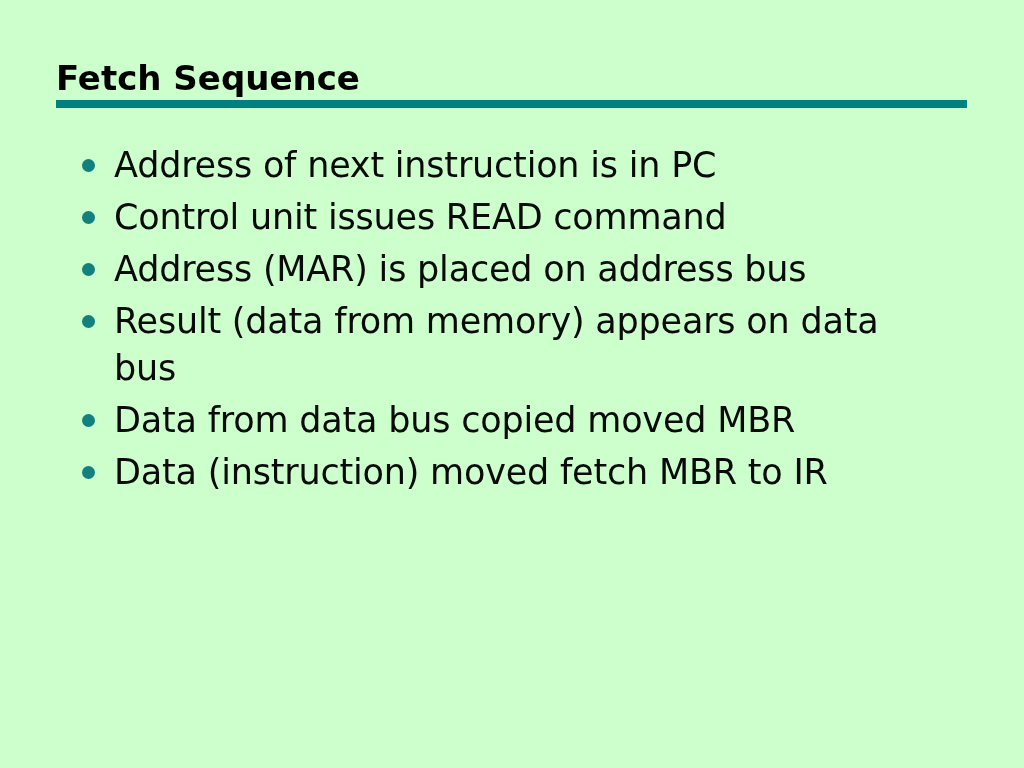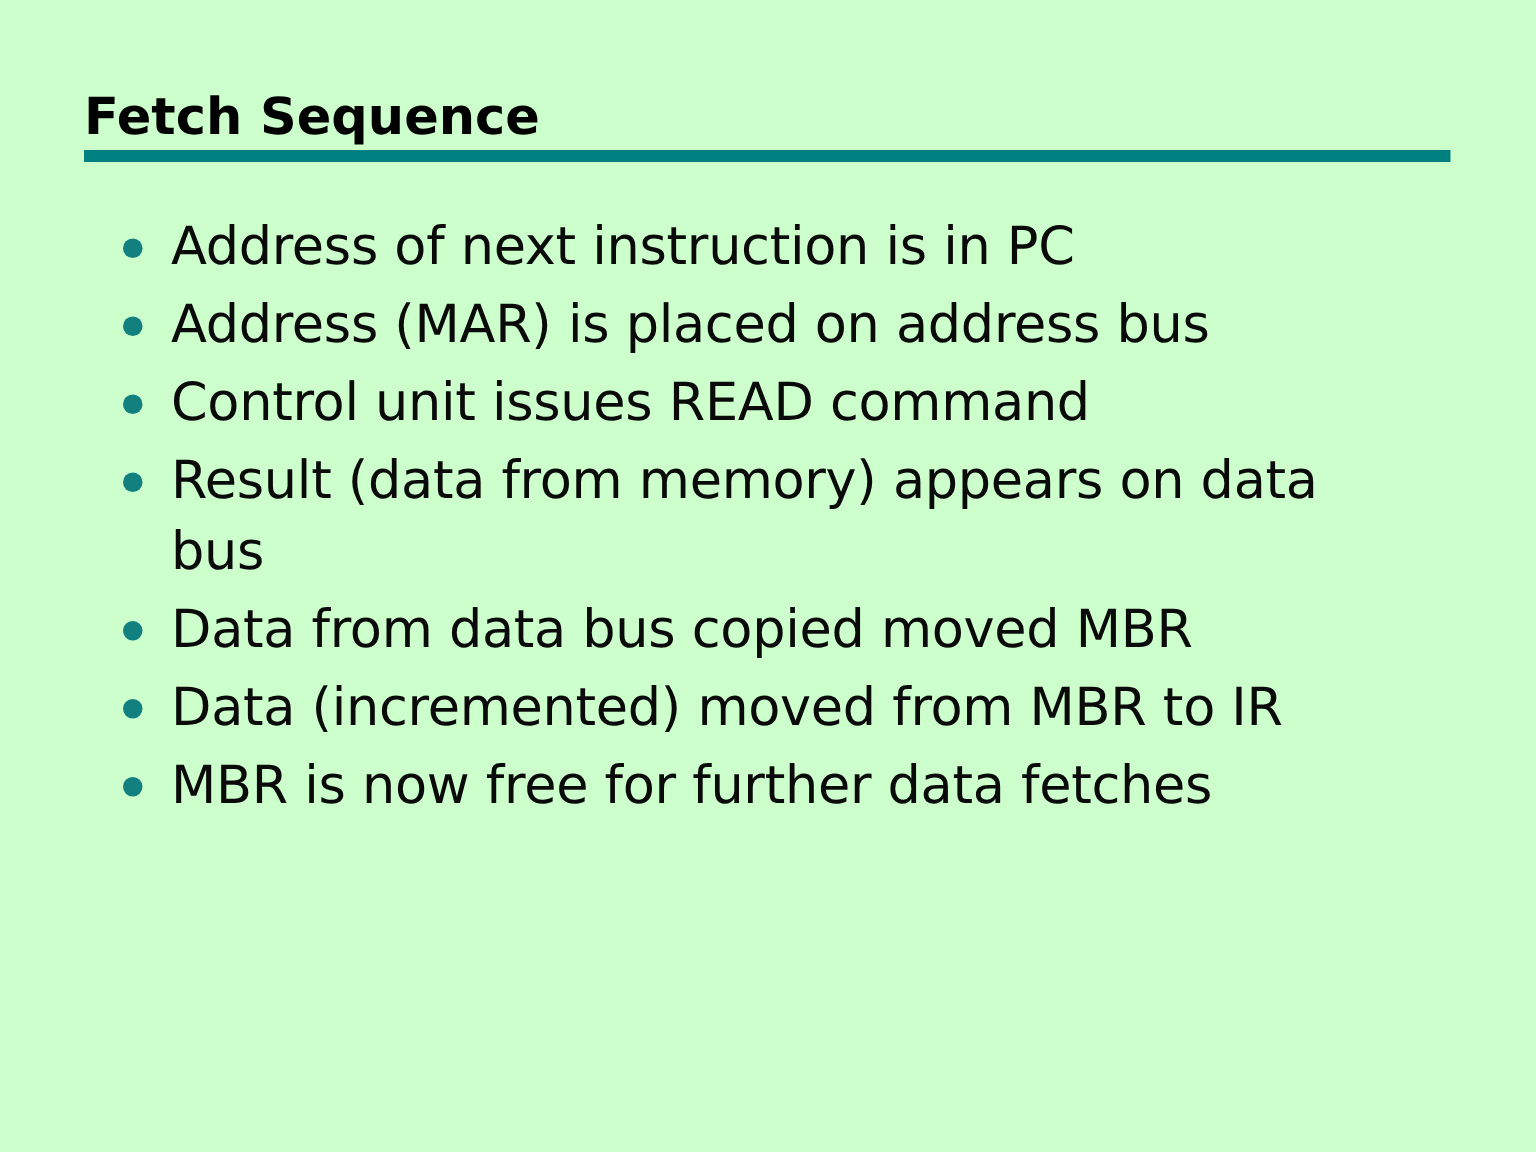--- a/index.html
+++ b/index.html
@@ -101,37 +101,33 @@
 
   <div class="title-rule"></div>
 
   <ul class="bullet-list">
     <li class="bullet-item">
       <span class="bullet-marker"></span>
       <span class="bullet-text">Address of next instruction is in PC</span>
     </li>
     <li class="bullet-item">
       <span class="bullet-marker"></span>
-      <span class="bullet-text">Address (MAR) is placed on address bus</span>
+      <span class="bullet-text">Control unit issues READ command</span>
     </li>
     <li class="bullet-item">
       <span class="bullet-marker"></span>
-      <span class="bullet-text">Control unit issues READ command</span>
+      <span class="bullet-text">Address (MAR) is placed on address bus</span>
     </li>
     <li class="bullet-item w-narrow">
       <span class="bullet-marker"></span>
       <span class="bullet-text">Result (data from memory) appears on data bus</span>
     </li>
     <li class="bullet-item">
       <span class="bullet-marker"></span>
       <span class="bullet-text">Data from data bus copied moved MBR</span>
     </li>
     <li class="bullet-item">
       <span class="bullet-marker"></span>
-      <span class="bullet-text">Data (incremented) moved from MBR to IR</span>
-    </li>
-    <li class="bullet-item">
-      <span class="bullet-marker"></span>
-      <span class="bullet-text">MBR is now free for further data fetches</span>
+      <span class="bullet-text">Data (instruction) moved fetch MBR to IR</span>
     </li>
   </ul>
 
 </div>
 
 </body></html>

